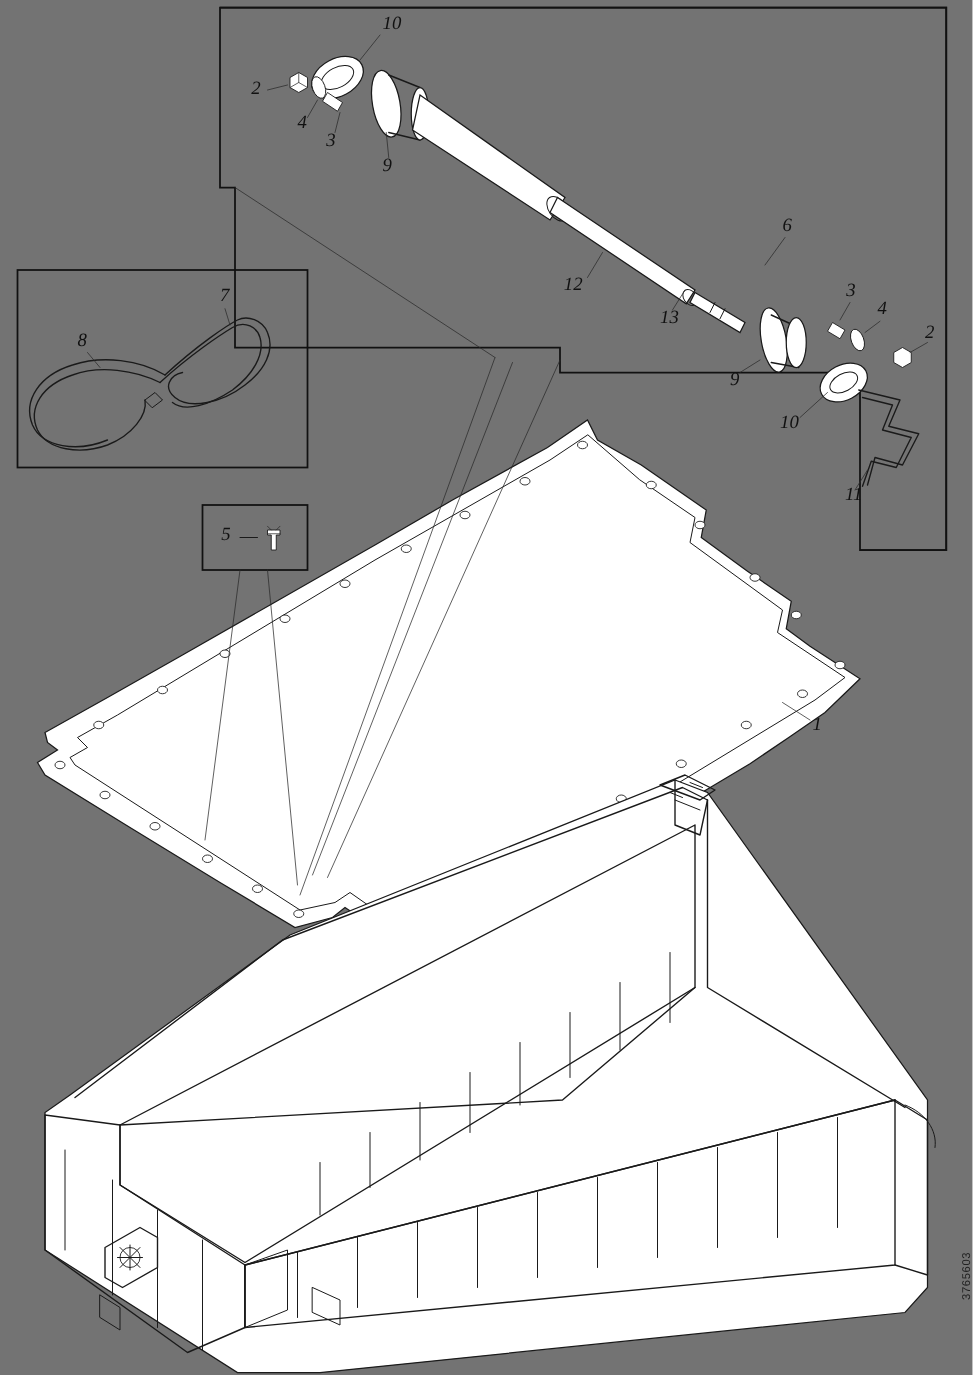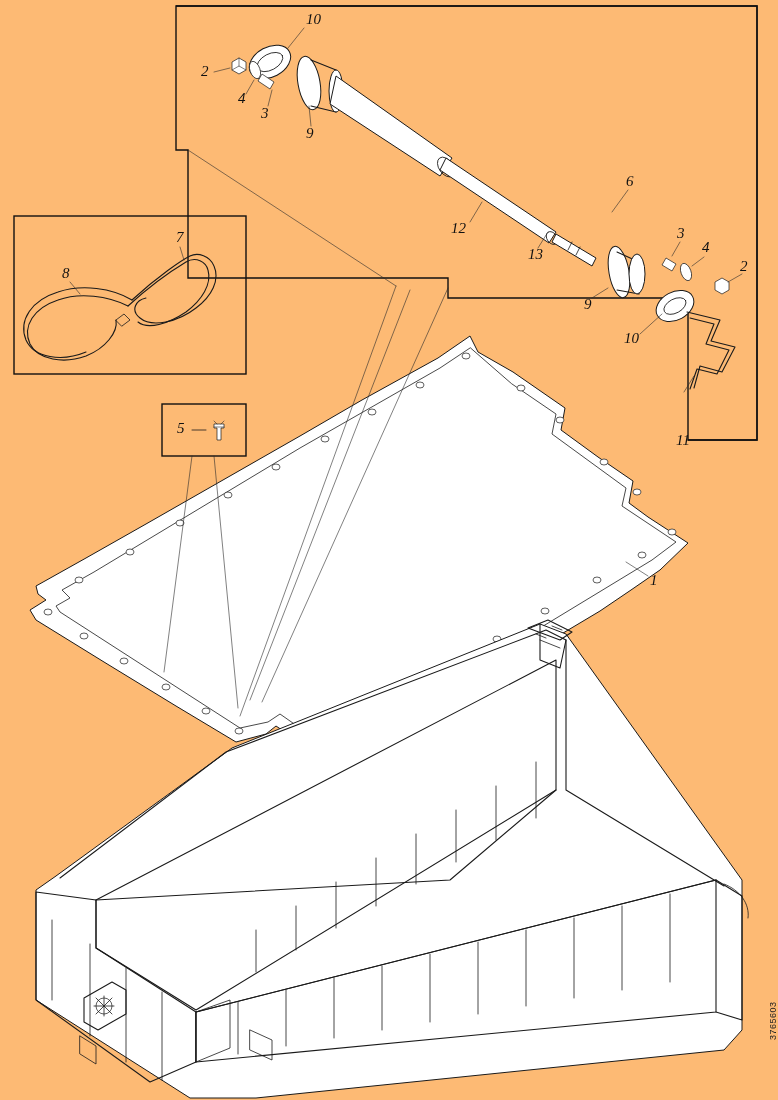--- a/index.html
+++ b/index.html
@@ -4,21 +4,21 @@
 <style>
   html, body {
     margin: 0;
     padding: 0;
     background: #ffffff;
   }
   #page {
     position: relative;
     width: 778px;
     height: 1100px;
-    background: #fdba74;
+    background: #737373;
     font-family: "Liberation Serif", serif;
     overflow: hidden;
   }
   svg.layer {
     position: absolute;
     top: 0;
     left: 0;
     width: 778px;
     height: 1100px;
   }
@@ -285,21 +285,21 @@
   <div class="callout" style="left:261px; top:106px;">3</div>
   <div class="callout" style="left:306px; top:126px;">9</div>
   <div class="callout" style="left:626px; top:174px;">6</div>
   <div class="callout" style="left:451px; top:221px;">12</div>
   <div class="callout" style="left:528px; top:247px;">13</div>
   <div class="callout" style="left:677px; top:226px;">3</div>
   <div class="callout" style="left:702px; top:240px;">4</div>
   <div class="callout" style="left:740px; top:259px;">2</div>
   <div class="callout" style="left:584px; top:297px;">9</div>
   <div class="callout" style="left:624px; top:331px;">10</div>
-  <div class="callout" style="left:676px; top:389px;margin-top:44px;">11</div>
+  <div class="callout" style="left:676px; top:389px;">11</div>
   <div class="callout" style="left:176px; top:230px;">7</div>
   <div class="callout" style="left:62px; top:266px;">8</div>
   <div class="callout" style="left:177px; top:421px;">5</div>
   <div class="callout" style="left:650px; top:573px;">1</div>
 
   <div class="partcode" style="left:768px; top:1040px;">3765603</div>
 
 </div>
 
 </body></html>

